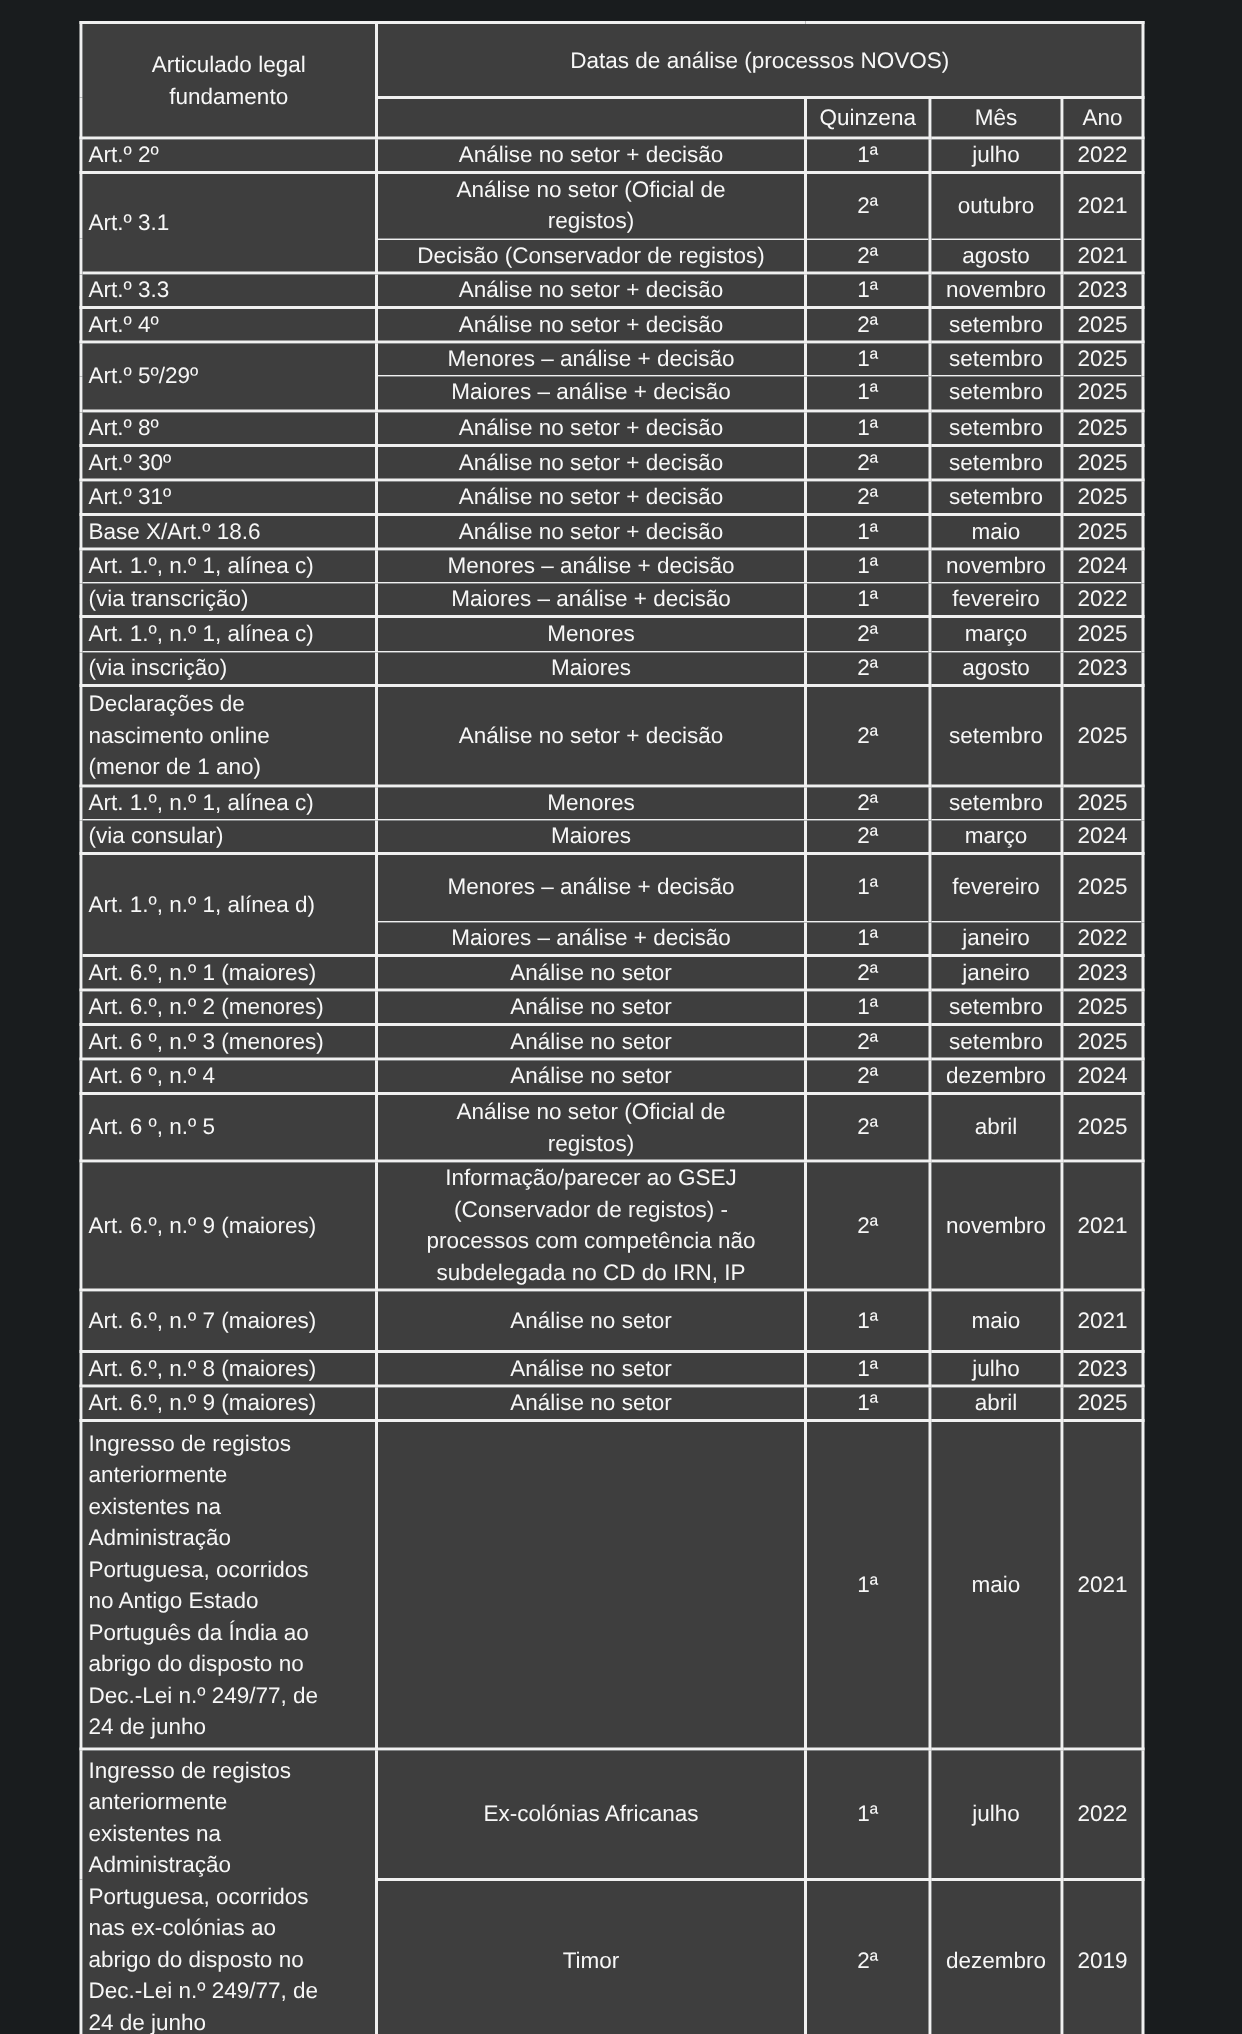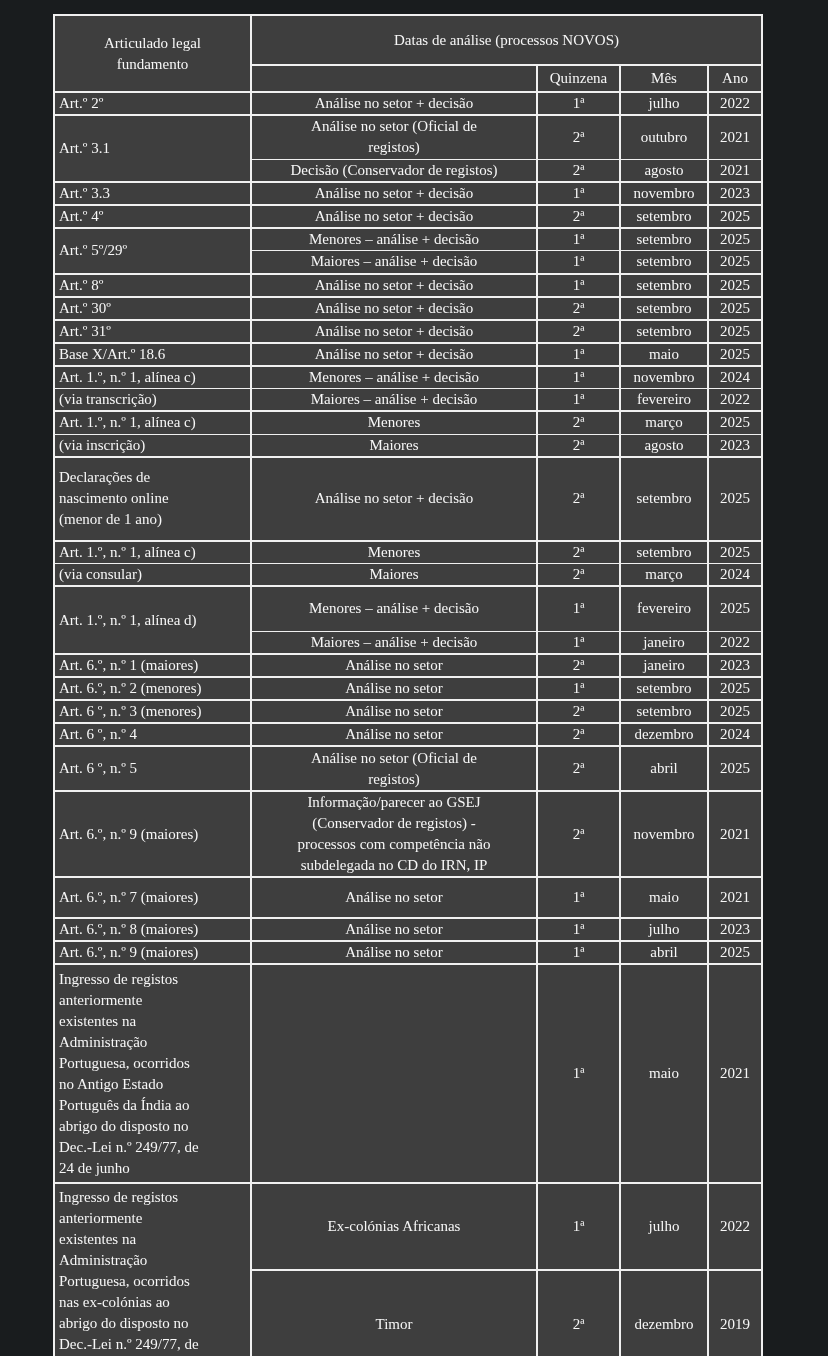--- a/index.html
+++ b/index.html
@@ -6,21 +6,21 @@
     --page-bg:#191c1e;
     --cell-bg:#3e3e3e;
     --border:#f0f0f0;
     --text:#f7f7f7;
   }
   html,body{margin:0;padding:0;background:var(--page-bg);}
   .screen{
     position:relative;
     width:828px;height:1356px;
     background:var(--page-bg);
-    font-family:Liberation Serif, serif;
+    font-family:Liberation Sans, sans-serif;
     overflow:hidden;
   }
   table{
     position:absolute;left:53px;top:14px;
     border-collapse:collapse;table-layout:fixed;
     width:708px;
   }
   th,td{
     border:2px solid var(--border);
     background:var(--cell-bg);
@@ -164,21 +164,21 @@
           <td class="c3">março</td>
           <td class="c4">2025</td>
         </tr>
         <tr class="thin-top" style="height: 22px;">
           <td class="c0">(via inscrição)</td>
           <td class="c1">Maiores</td>
           <td class="c2">2ª</td>
           <td class="c3">agosto</td>
           <td class="c4">2023</td>
         </tr>
-        <tr style="height: 84px; margin-top: 40px;">
+        <tr style="height: 67px; margin-top: 40px;">
           <td class="c0">Declarações de
 nascimento online
 (menor de 1 ano)</td>
           <td class="c1">Análise no setor + decisão</td>
           <td class="c2">2ª</td>
           <td class="c3">setembro</td>
           <td class="c4">2025</td>
         </tr>
         <tr class="thin-bottom" style="height: 23px;">
           <td class="c0">Art. 1.º, n.º 1, alínea c)</td>

